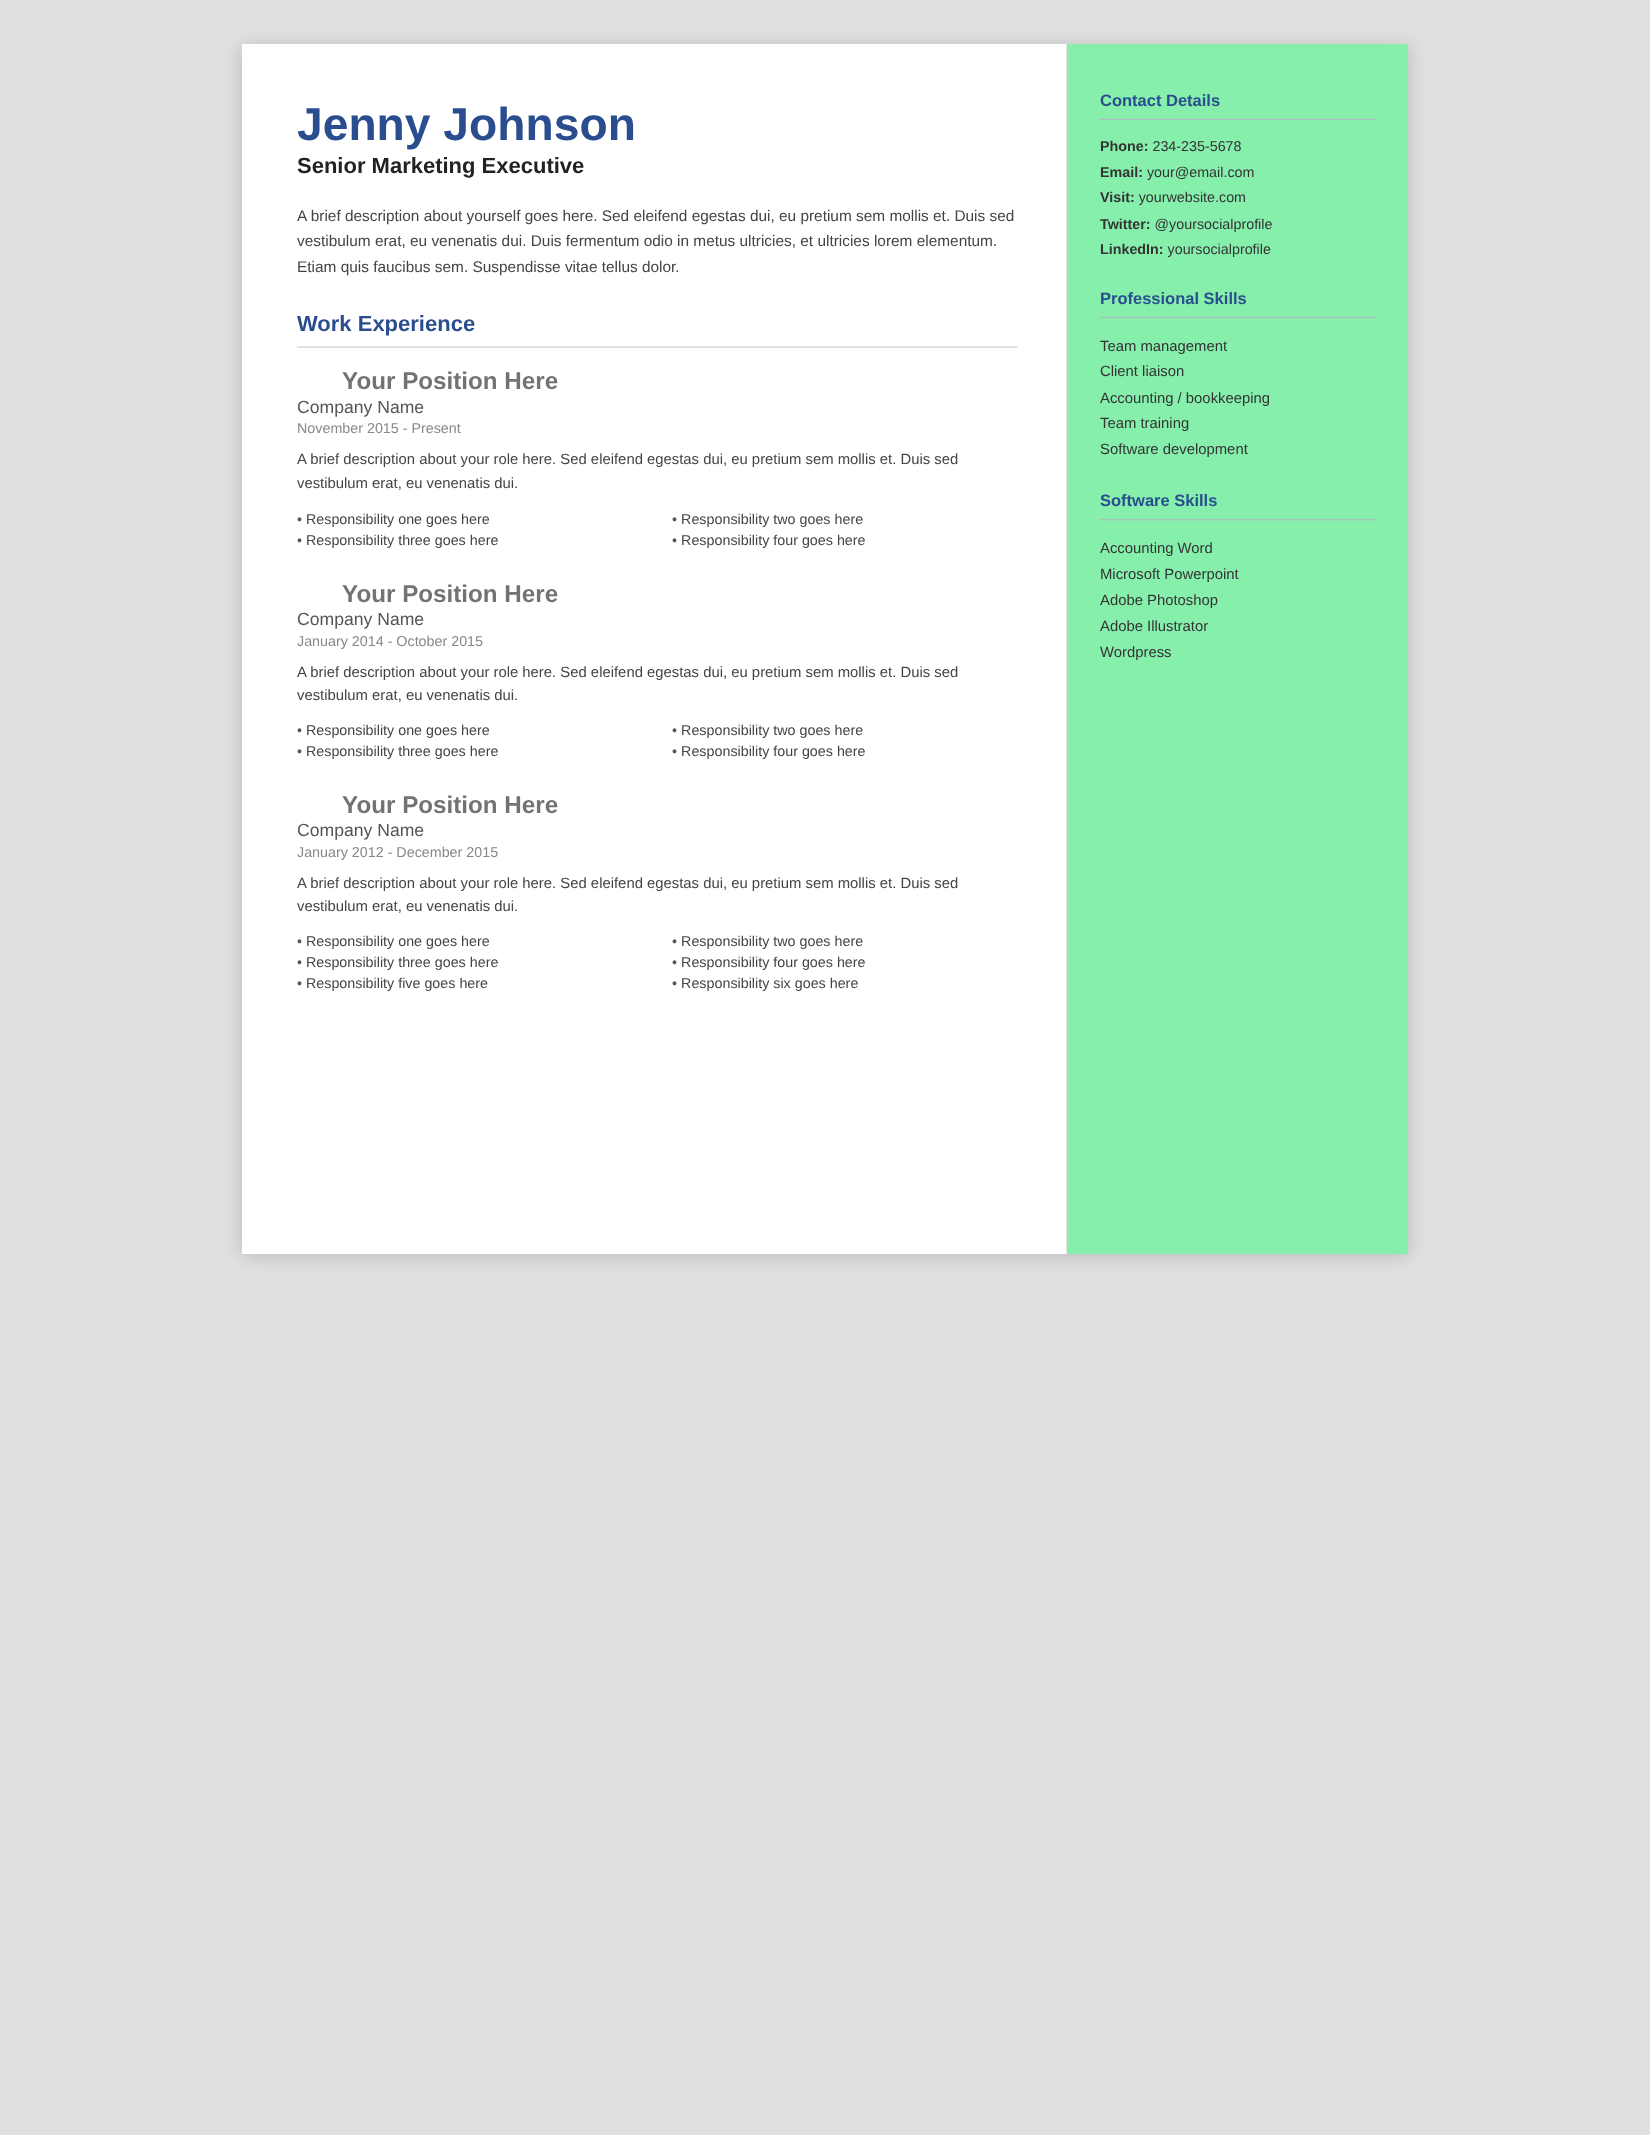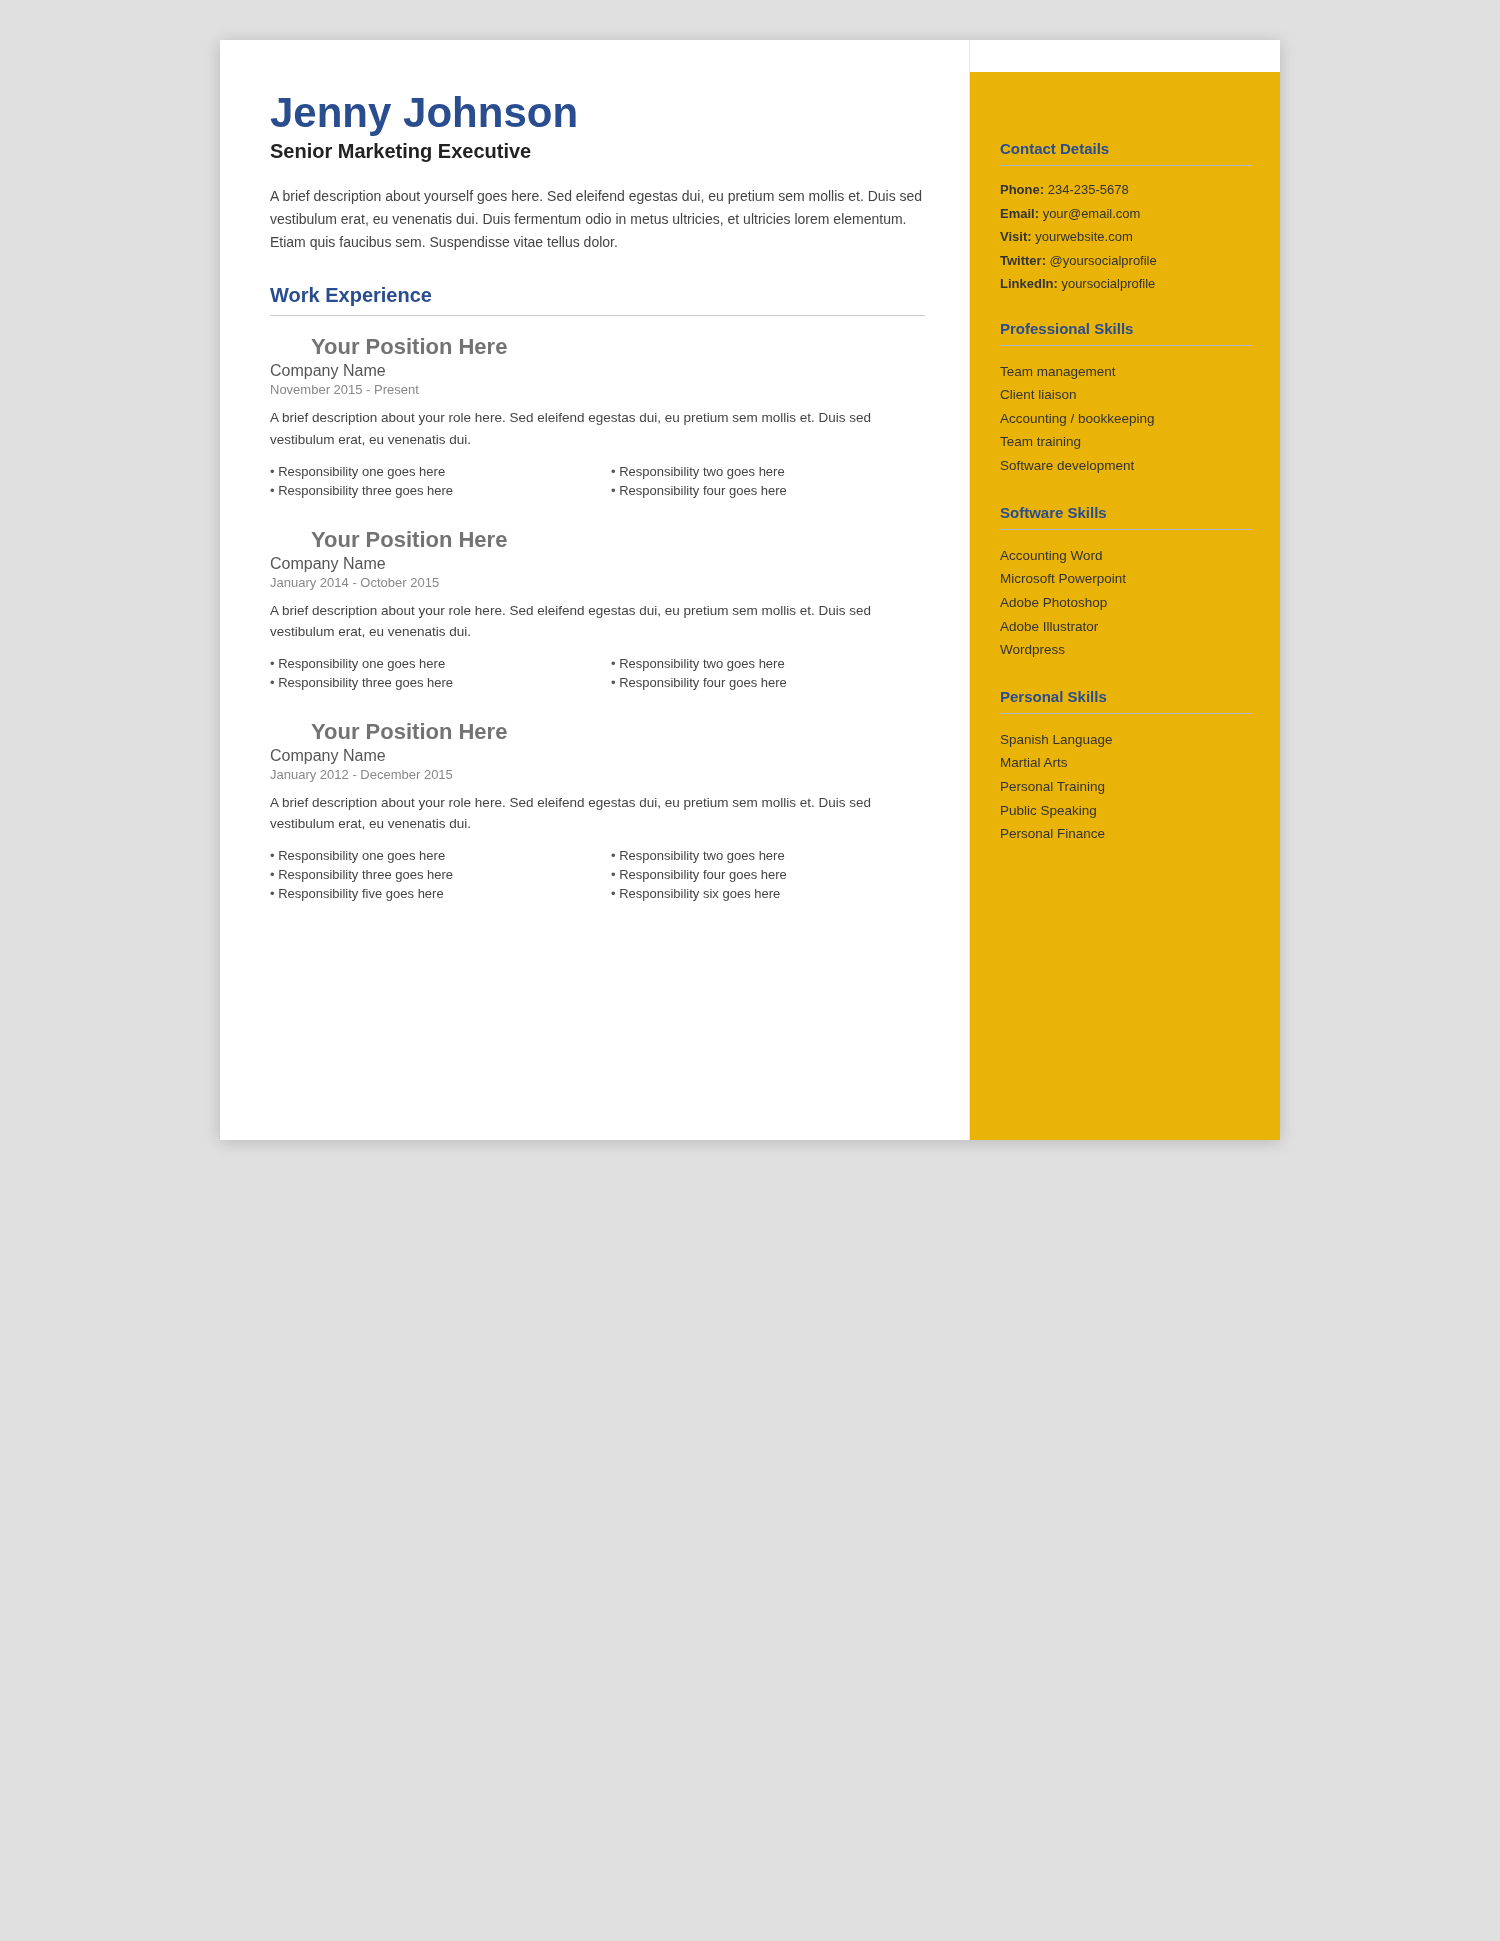--- a/index.html
+++ b/index.html
@@ -92,23 +92,22 @@
       padding: 1px 0;
     }
     .resp-item::before {
       content: "• ";
       color: #555;
     }
 
     
     .right-col {
       width: 310px;
-      background: #eab308;
-      padding: 68px 28px 50px 30px;
-      margin-top: 32px;
+      background: #86efac;
+      padding: 43px 28px 50px 30px;
     }
     .sidebar-section-heading {
       font-size: 15px;
       font-weight: 700;
       color: #2a4d8f;
       margin-bottom: 8px;
     }
     .sidebar-divider {
       border: none;
       border-top: 1px solid #b0b8c8;
@@ -233,24 +232,15 @@
     <div class="skills-block">
       <div class="sidebar-section-heading">Software Skills</div>
       <hr class="sidebar-divider">
       <div class="skill-item">Accounting Word</div>
       <div class="skill-item">Microsoft Powerpoint</div>
       <div class="skill-item">Adobe Photoshop</div>
       <div class="skill-item">Adobe Illustrator</div>
       <div class="skill-item">Wordpress</div>
     </div>
 
-    <div class="skills-block">
-      <div class="sidebar-section-heading">Personal Skills</div>
-      <hr class="sidebar-divider">
-      <div class="skill-item">Spanish Language</div>
-      <div class="skill-item">Martial Arts</div>
-      <div class="skill-item">Personal Training</div>
-      <div class="skill-item">Public Speaking</div>
-      <div class="skill-item">Personal Finance</div>
-    </div>
 
   </div>
 </div>
 
 </body></html>

